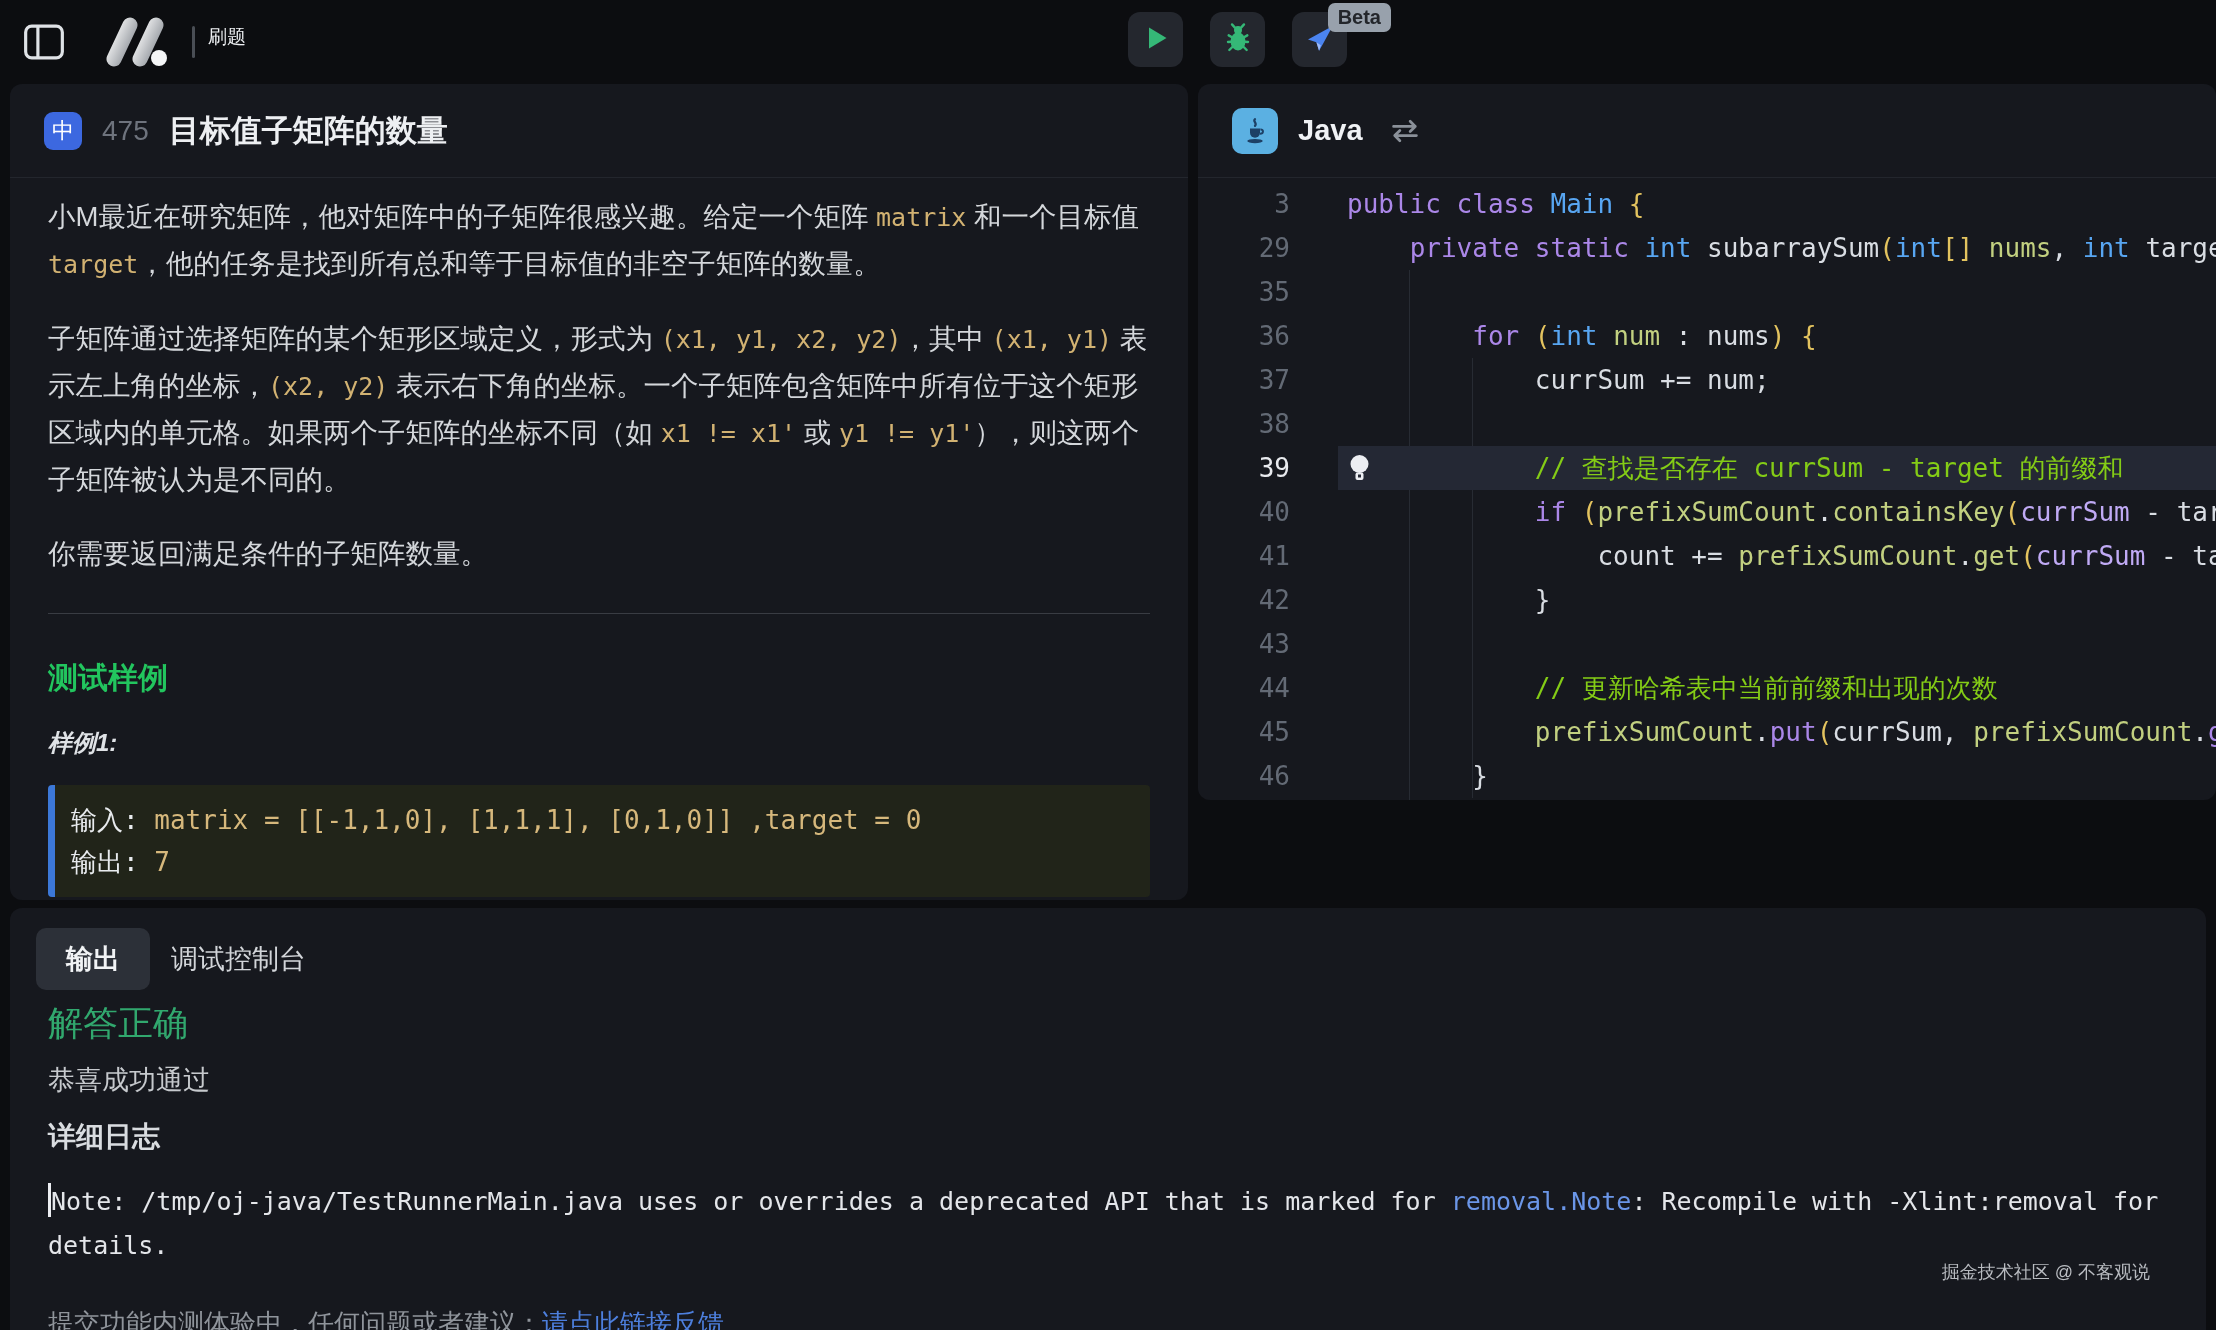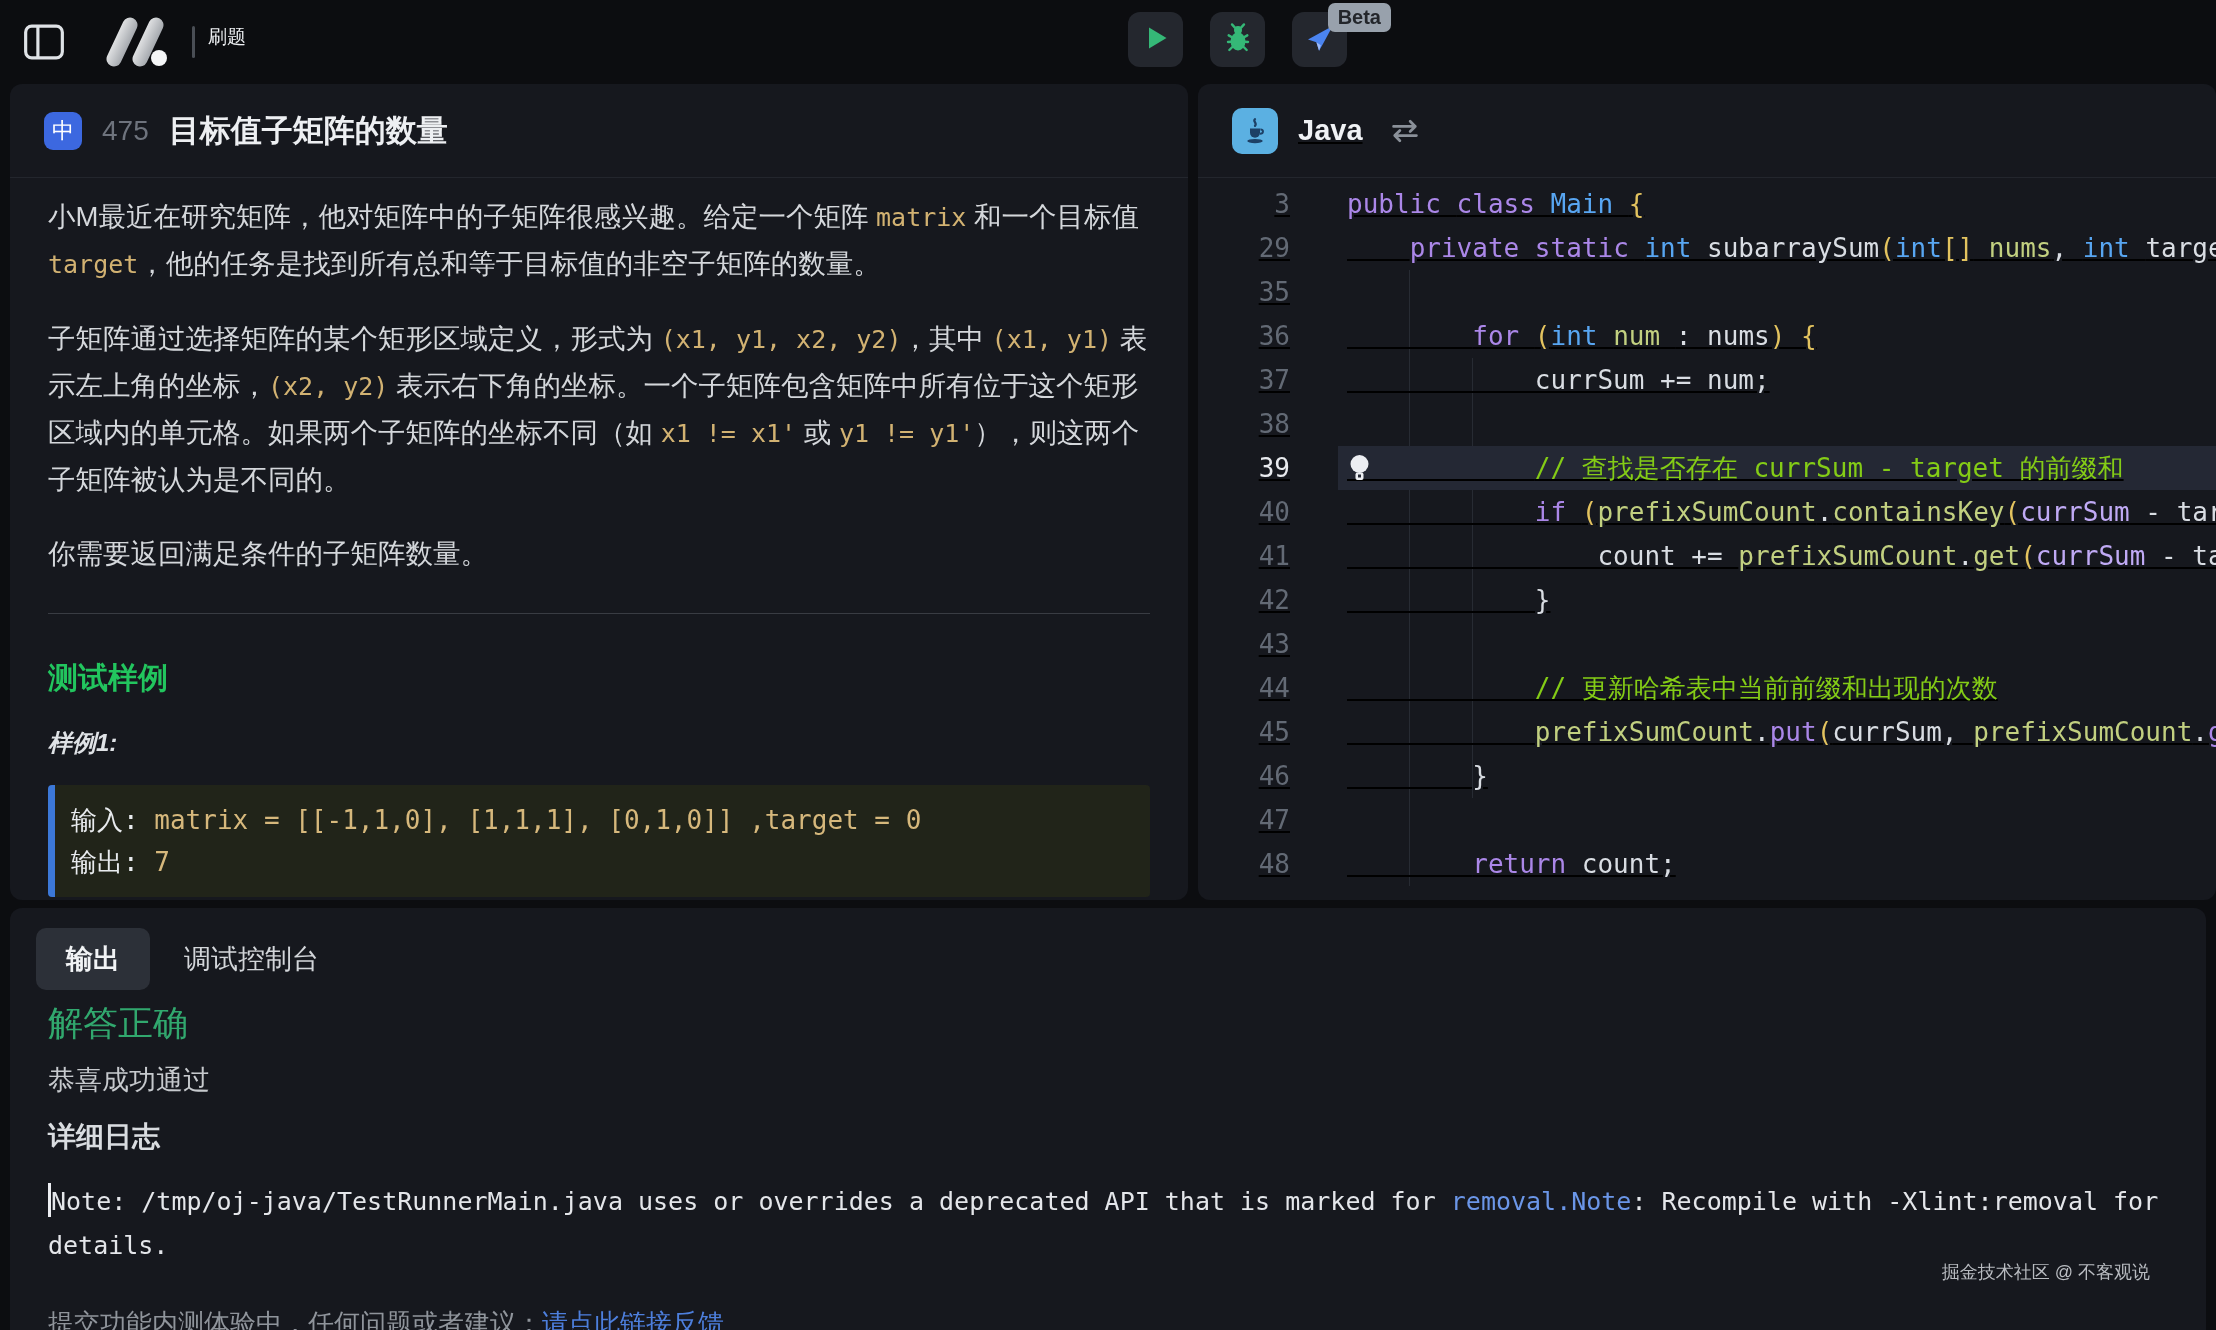--- a/index.html
+++ b/index.html
@@ -35,42 +35,42 @@
   .divider { border:none; border-top:1px solid #393c43; margin:36px 0 0 0; }
   .section-title { margin-top:44px; font-size:30px; font-weight:bold; color:#22c55e; }
   .example-label { margin-top:28px; font-size:24px; font-weight:bold; font-style:italic; color:#dfe2e6; }
   .example-block { margin-top:26px; background:#212419; border-left:7px solid #3c78d8;
     border-radius:4px; padding:14px 16px; font-family:"DejaVu Sans Mono", monospace;
     font-size:26px; line-height:42px; width:1102px; }
   .ex-label { color:#e8ebee; }
   .ex-val { color:#d6b87c; }
 
   
-  .right-panel { left:1198px; top:84px; width:1018px; height:816px;text-decoration:underline; }
+  .right-panel { left:1198px; top:84px; width:1018px; height:716px; }
   .java-badge { width:46px; height:46px; background:#5bb0e2; border-radius:10px; flex:none;
     display:flex; align-items:center; justify-content:center; }
   .lang-label { color:#f0f2f5; font-size:29px; font-weight:bold; }
   .swap-icon { margin-left:6px; cursor:pointer; display:flex; }
   .editor { position:relative; padding-top:4px; height:716px; overflow:hidden;
     font-family:"DejaVu Sans Mono", monospace; font-size:26px; }
   .guide { position:absolute; width:1px; background:#272b33; z-index:0; }
   .code-row { position:relative; display:flex; height:44px; line-height:44px; white-space:pre; }
   .code-row.active::before { content:""; position:absolute; left:140px; right:0; top:0; bottom:0;
     background:#242834; }
   .ln { position:relative; width:92px; text-align:right; color:#636a75; flex:none; z-index:1; }
   .code-row.active .ln { color:#e8eaee; }
   .code { position:relative; margin-left:57px; z-index:1; }
   .bulb { position:absolute; left:150px; top:7px; z-index:2; cursor:pointer; }
   .t-kw { color:#ab87e8; } .t-ty { color:#58a6f2; } .t-id { color:#c2d080; }
   .t-tx { color:#d9dde3; } .t-br { color:#e3c35f; } .t-cm { color:#84cc16;margin-top:31px; }
   .t-lv { color:#c0aaf5; }
 
   
   .bottom-panel { left:10px; top:908px; width:2196px; height:460px; border-radius:12px 12px 0 0; }
-  .tab-row { position:absolute; top:20px; left:26px; display:flex; gap:16px; align-items:center; }
+  .tab-row { position:absolute; top:20px; left:26px; display:flex; gap:3px; align-items:center; }
   .tab-active { background:#2c3038; border-radius:10px; padding:13px 30px; font-size:27px;
     font-weight:bold; color:#f1f3f5; cursor:pointer; }
   .tab-inactive { padding:13px 18px; font-size:27px; color:#d2d5d9; cursor:pointer; }
   .result-title { position:absolute; top:92px; left:38px; font-size:35px; font-weight:500; color:#31a86e; }
   .result-sub { position:absolute; top:154px; left:38px; font-size:27px; color:#c6c9cd; }
   .log-title { position:absolute; top:210px; left:38px; font-size:28px; font-weight:bold; color:#d9dce0; }
   .log { position:absolute; top:272px; left:38px; width:2120px; font-family:"DejaVu Sans Mono", monospace;
     font-size:25px; line-height:44px; color:#e4e6ea; word-break:break-all; }
   .log-link { color:#6b96e8; }
   .caret { display:inline-block; width:3px; height:34px; background:#eceef2; vertical-align:-7px; }

